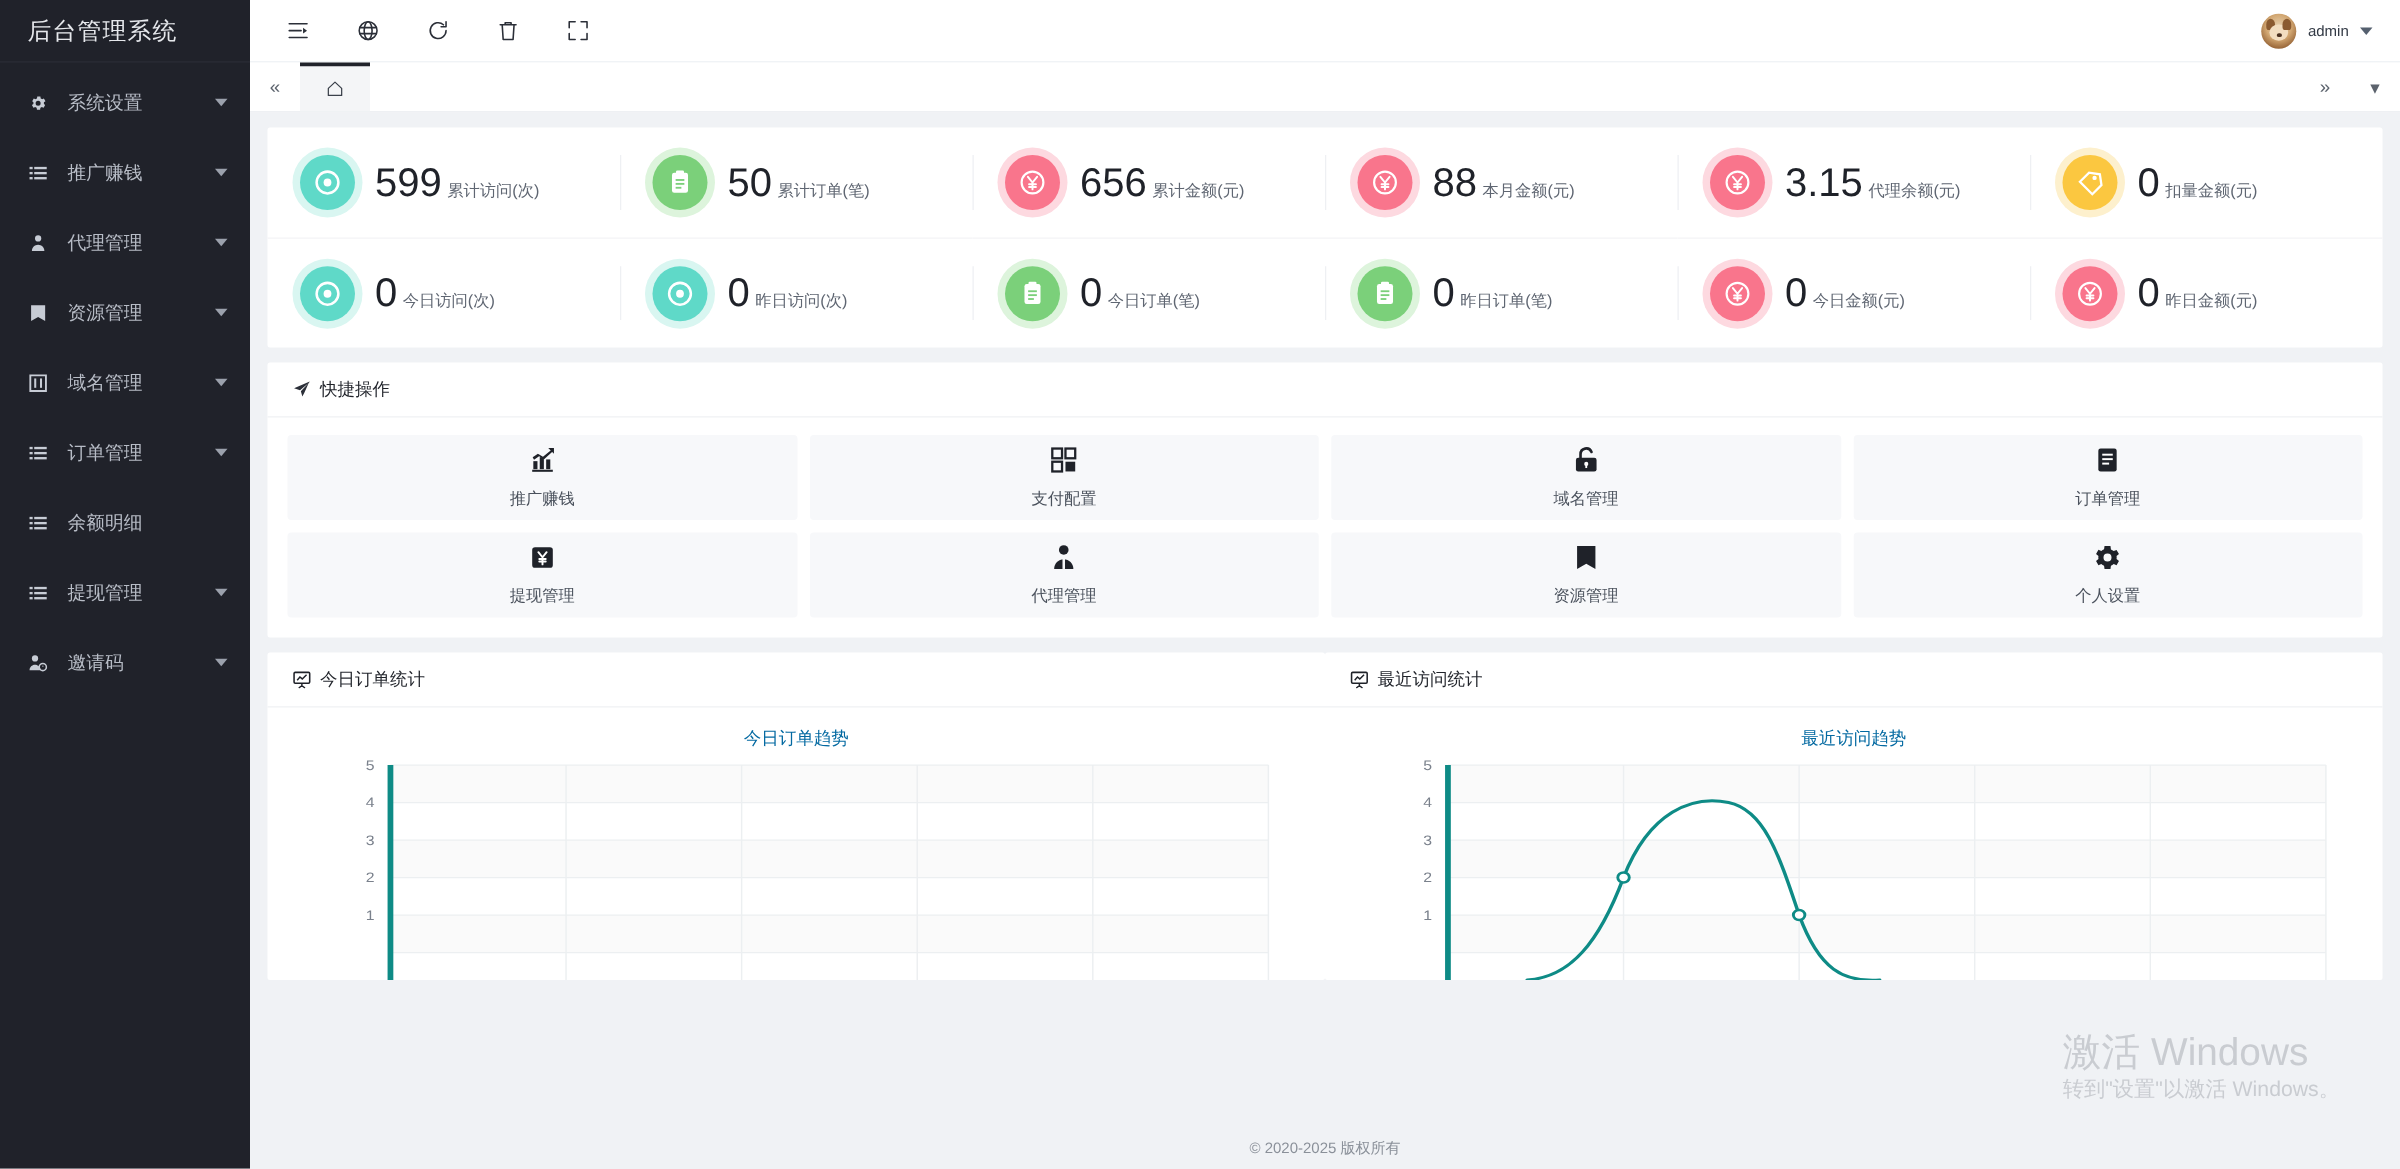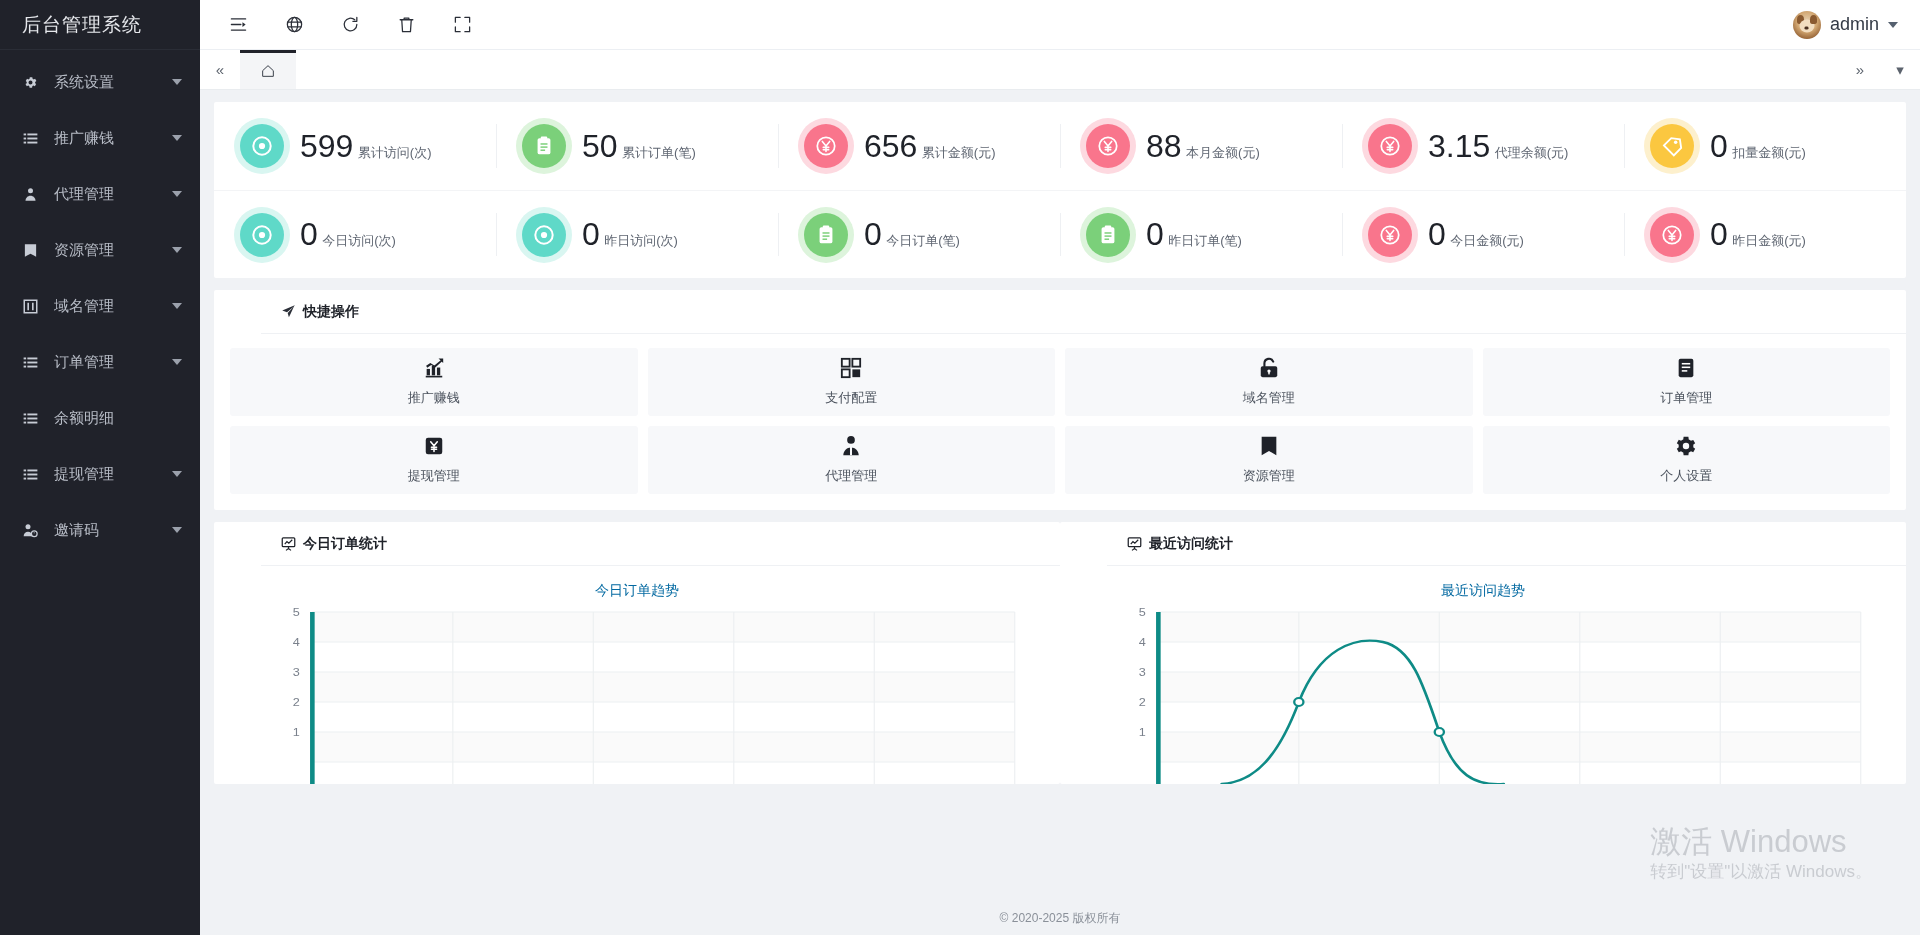--- a/index.html
+++ b/index.html
@@ -91,21 +91,21 @@
   }
   .avatar-face {
     position: absolute; left: 50%; top: 55%; transform: translate(-50%,-50%);
     width: 15px; height: 13px; border-radius: 50%;
     background: #f2ddc0;
   }
   .avatar-face::before {
     content:""; position:absolute; left:50%; top:52%; transform:translateX(-50%);
     width: 4px; height: 3px; background:#4a3020; border-radius: 40%;
   }
-  .user-name { font-size: 18px; color: #333a45; }
+  .user-name { font-size: 12px; color: #333a45; }
   .caret-sm {
     width: 0; height: 0;
     border-left: 5px solid transparent;
     border-right: 5px solid transparent;
     border-top: 6px solid #55606f;
   }
 
   .tabbar {
     height: 40px; background: #fff;
     display: flex; align-items: center;
@@ -156,21 +156,21 @@
   .stat-ico svg { width: 22px; height: 22px; fill: #fff; }
   .stat-txt { min-width: 0; }
   .stat-val { font-size: 32px; color: #1f2229; line-height: 1.15; font-weight: 400; }
   .stat-lbl { font-size: 13px; color: #5f6672; margin-top: 4px; white-space: nowrap; }
 
   
   .panel { background: #fff; border-radius: 2px; margin-bottom: 12px; }
   .panel-head {
     height: 44px; display: flex; align-items: center;
     padding: 0 20px; border-bottom: 1px solid #eff1f4;
-    font-size: 14px; color: #1f2229; font-weight: bold; margin-left: 47px;
+    font-size: 14px; color: #1f2229; font-weight: normal;
   }
   .panel-head .head-ico { margin-right: 7px; display: inline-flex; }
   .panel-head .head-ico svg { width: 15px; height: 15px; fill: #2b2f38; }
   .qa-grid {
     display: grid; grid-template-columns: repeat(4, 1fr);
     gap: 10px; padding: 14px 16px 16px 16px;
   }
   .qa-item {
     background: #f7f8fa; border-radius: 3px;
     height: 68px;

